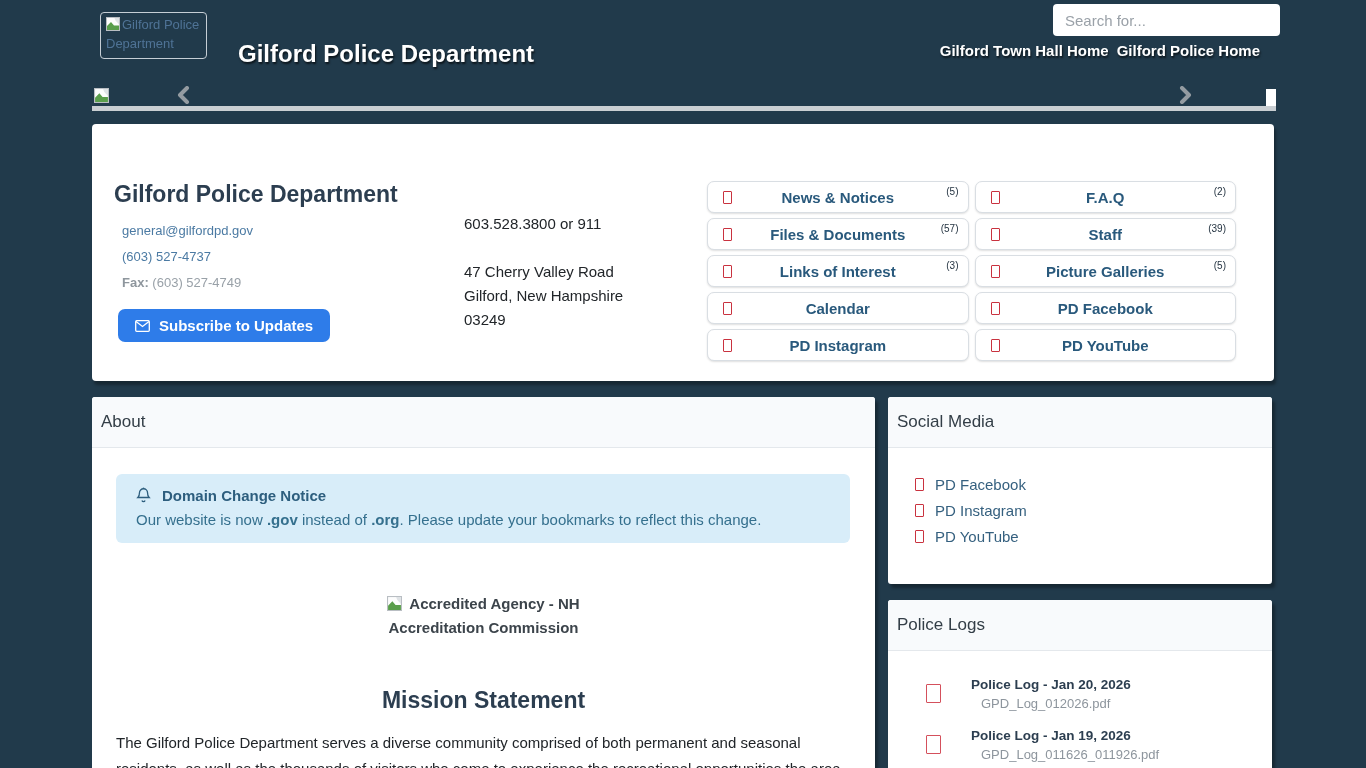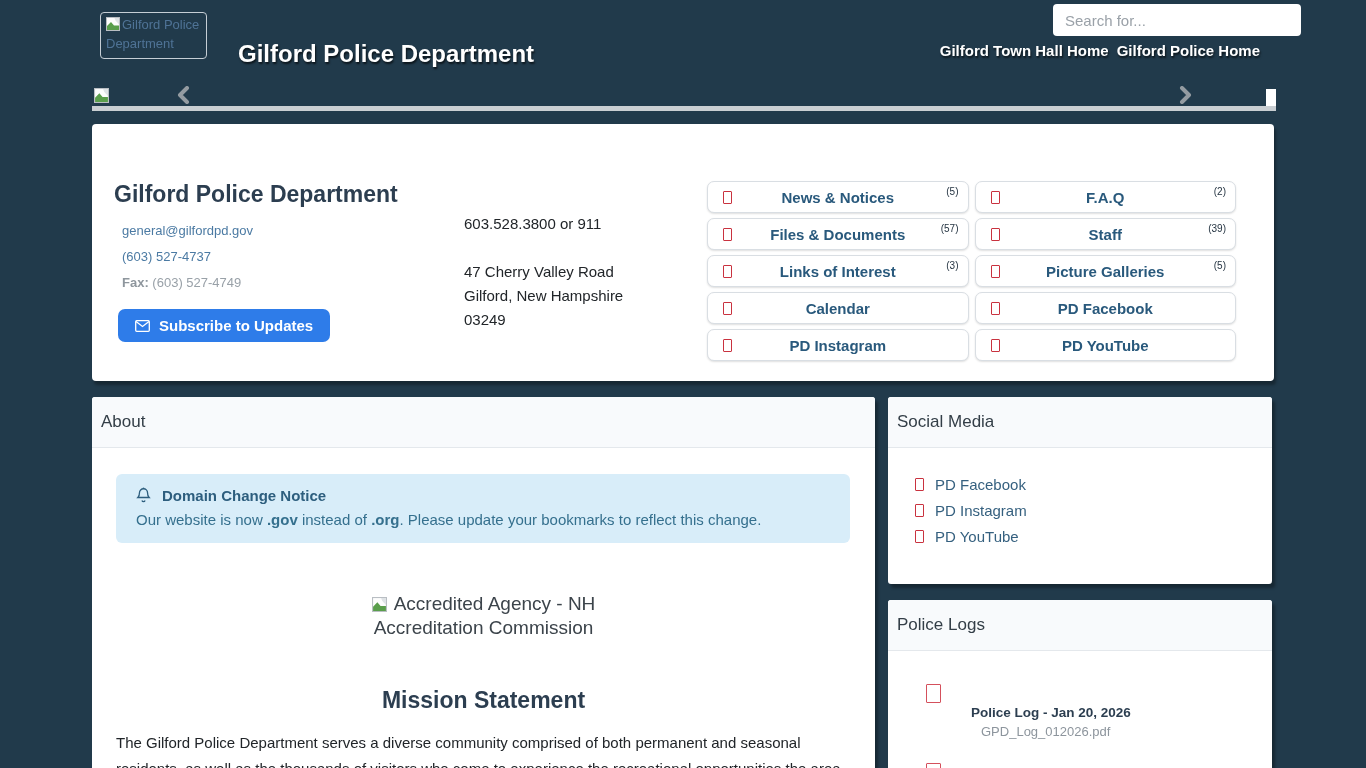--- a/index.html
+++ b/index.html
@@ -18,21 +18,21 @@
     border:1px solid #c6ced5; border-radius:4px; padding:2px 5px;
     color:#4f7396; font-size:13px; line-height:19px; overflow:hidden;
   }
   .logo-box svg { vertical-align:-2px; margin-right:2px; }
   .site-title {
     position:absolute; left:238px; top:40px;
     font-size:24px; font-weight:bold; color:#ffffff;
     text-shadow:1px 2px 2px rgba(0,0,0,.65);
   }
   .search-box {
-    position:absolute; left:1053px; top:4px; width:248px; height:32px;
+    position:absolute; left:1053px; top:4px; width:227px; height:32px;
     background:#fff; border-radius:4px; display:flex; overflow:hidden;
   }
   .search-box input {
     flex:1; border:none; outline:none; padding:0 12px; font-size:15px;
     color:#333; font-family:"Liberation Sans", sans-serif;
   }
   .search-box input::placeholder { color:#9aa1a8; }
   .header-nav { position:absolute; top:42px; right:106px; display:flex; gap:8px; }
   .header-nav a {
     color:#fff; font-weight:bold; font-size:15px;
@@ -96,35 +96,35 @@
     font-size:17px; color:#333e47; border-radius:3px 3px 0 0;
   }
   .about-body { padding:26px 24px 60px; }
   .alert {
     background:#d8edf9; border-radius:6px; padding:13px 20px 15px; width:734px;
   }
   .alert-title { display:flex; align-items:flex-start; gap:11px; font-weight:bold; font-size:15px; color:#2d5e7e; margin-bottom:7px; }
   .alert-text { font-size:15px; color:#35708e; }
   .alert-text b { font-weight:bold; }
 
-  .accred { width:250px; margin:49px auto 0; text-align:center; font-size:19px; color:#3c444b; line-height:24px; }
+  .accred { width:250px; margin:49px auto 0; text-align:center; font-size:15px; color:#3c444b; line-height:24px;font-weight:bold; }
   .accred svg { vertical-align:-2px; margin-right:7px; }
 
   .mission-title { text-align:center; margin-top:47px; font-size:23px; font-weight:bold; color:#2c3e50; }
   .mission-text { margin-top:16px; font-size:15px; line-height:26px; color:#212529; }
 
   
   .sidebar { width:384px; display:flex; flex-direction:column; gap:16px; }
   .side-card { background:#fff; border-radius:3px; box-shadow:3px 4px 3px rgba(0,0,0,.32); }
   .social-body { padding:28px 24px 30px 27px; }
   .social-link { display:flex; align-items:center; gap:11px; font-size:15px; color:#35607f; margin-bottom:9px; cursor:pointer; }
   .logs-body { padding:26px 14px 10px; }
   .log-item { display:flex; margin-bottom:17px; }
   .log-icon { margin:7px 0 0 24px; flex:none; }
-  .log-text { margin-left:30px;margin-top:28px; }
+  .log-text { margin-left:30px; }
   .log-title { font-size:13.5px; font-weight:bold; color:#2c3e50; }
   .log-file { font-size:13px; color:#8d959d; padding-left:10px; margin-top:4px; }
 </style>
 </head>
 <body>
 
 <div class="site-header">
   <a class="logo-box"><svg width="14" height="14" viewBox="0 0 14 14">
         <rect x="0.5" y="0.5" width="13" height="13" fill="#fdfdfd" stroke="#b9bec3"></rect>
         <path d="M1 9 L5 5 L8 8.5 L13 8.5 L13 13 L1 13 Z" fill="#5a9e4b"></path>

